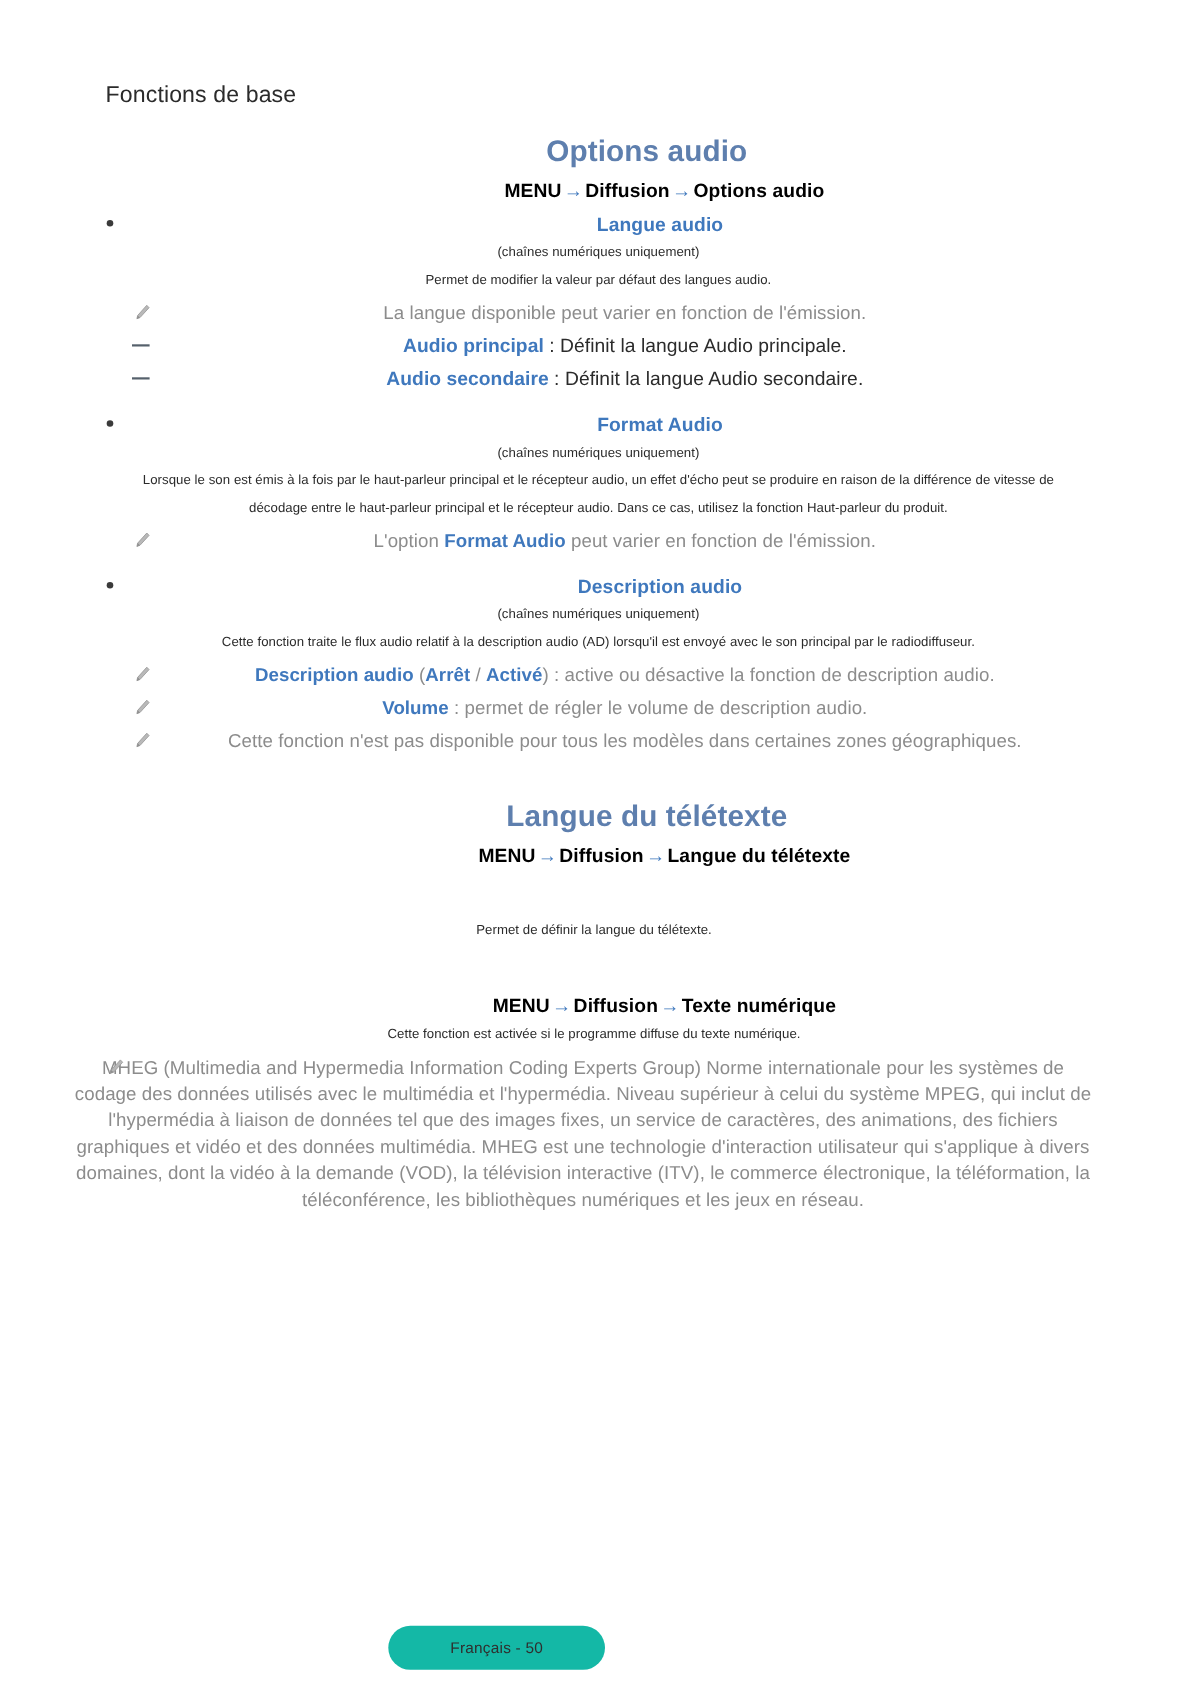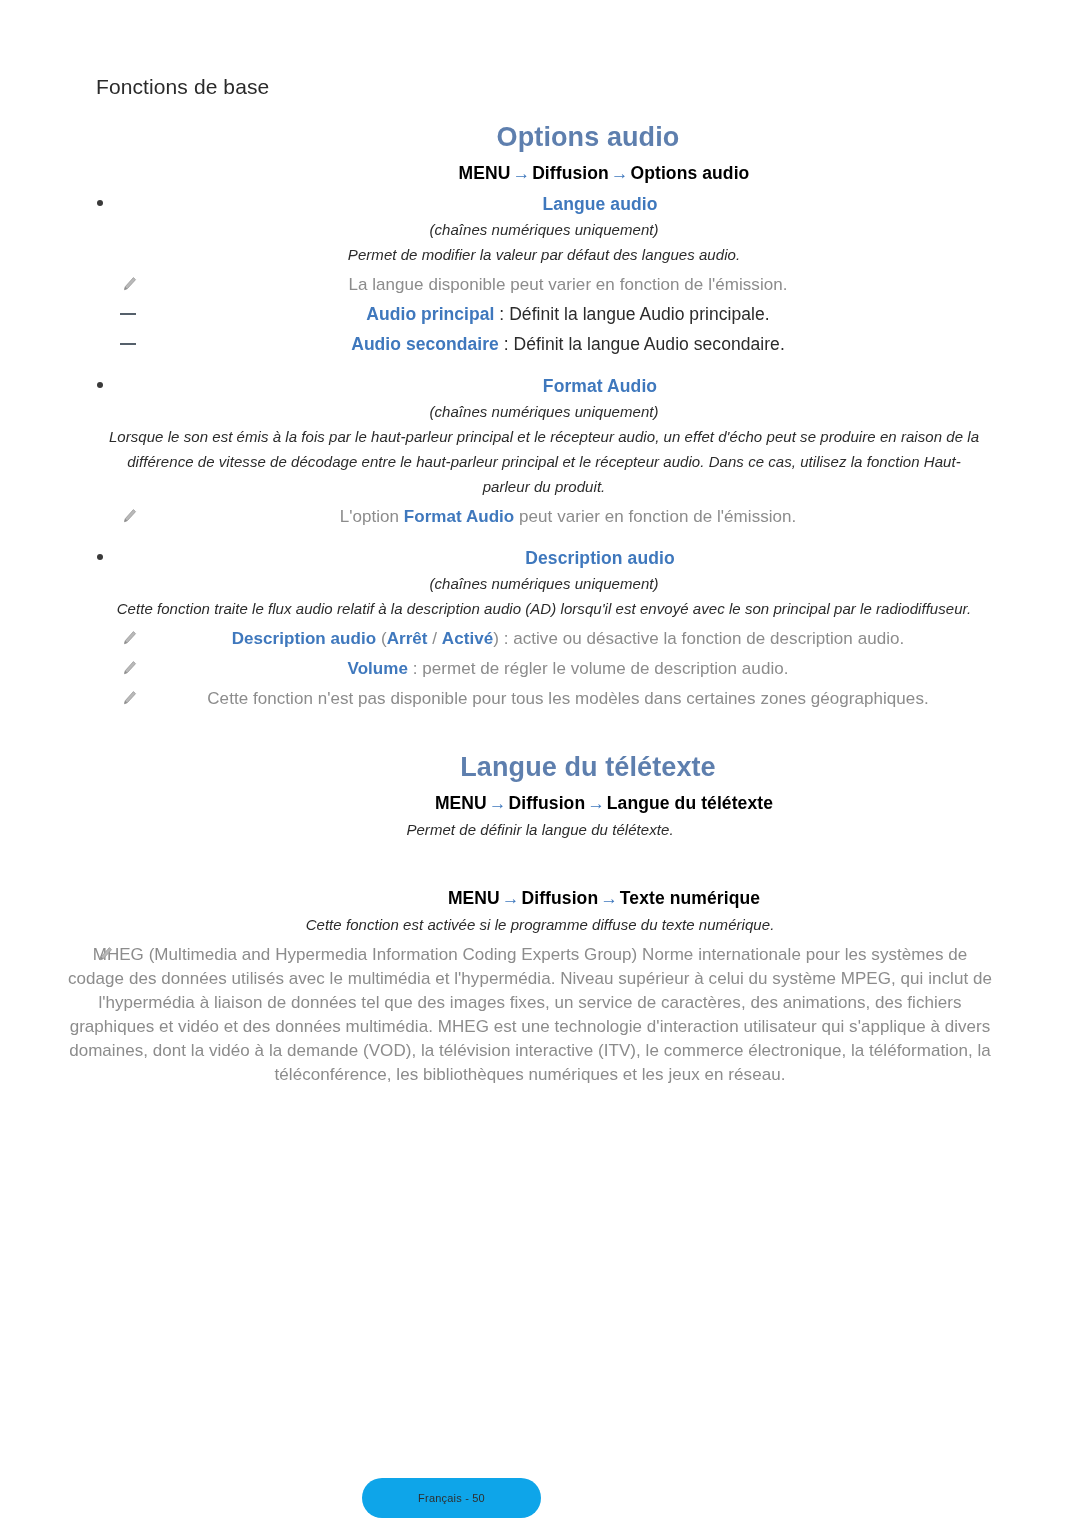--- a/index.html
+++ b/index.html
@@ -86,25 +86,24 @@
     font-size: 17.5px;
     line-height: 26px;
     font-weight: 600;
     color: #3f78bd;
     letter-spacing: 0.1px;
   }
 
   
   .body-text {
     padding: 1px 96px 0 104px;
-    font-size: 15px;
+    font-size: 12px;
     line-height: 25px;
     color: #2b2b2b;
     letter-spacing: 0.05px;
-    font-style: italic;
   }
   .body-text.tight { padding-top: 0; }
 
   
   .note-row {
     position: relative;
     padding: 6px 96px 0 152px;
     font-size: 17px;
     line-height: 24px;
     color: #8c8c8c;
@@ -150,24 +149,24 @@
   
   .footer {
     position: absolute;
     left: 0;
     right: 0;
     top: 1462px;
     display: flex;
     justify-content: center;
   }
   .footer-pill {
-    background: #0ea5e9;
+    background: #14b8a6;
     color: #2f2f2f;
     border-radius: 20px;
-    font-size: 11px;
+    font-size: 14px;
     line-height: 20px;
     padding: 10px 56px;
     letter-spacing: 0.2px;
   }
 </style>
 </head>
 <body>
 
 <div class="page">
 
@@ -260,21 +259,21 @@
 
     <div class="gap-xl"></div>
 
     <div class="section">
       <h2 class="section-title">Langue du télétexte</h2>
 
       <div class="breadcrumb">
         <span class="crumb-menu">MENU</span><span class="crumb-arrow">→</span><span class="crumb-link">Diffusion</span><span class="crumb-arrow">→</span><span class="crumb-link">Langue du télétexte</span>
       </div>
 
-      <div class="body-text tight" style="padding-left:96px;">Permet de définir la langue du télétexte.</div>
+      <div class="body-text tight" style="padding-left:96px;margin-top:41px;">Permet de définir la langue du télétexte.</div>
 
     </div>
 
     <div class="gap-xl"></div>
 
     <div class="section">
 
       <div class="breadcrumb">
         <span class="crumb-menu">MENU</span><span class="crumb-arrow">→</span><span class="crumb-link">Diffusion</span><span class="crumb-arrow">→</span><span class="crumb-link">Texte numérique</span>
       </div>

